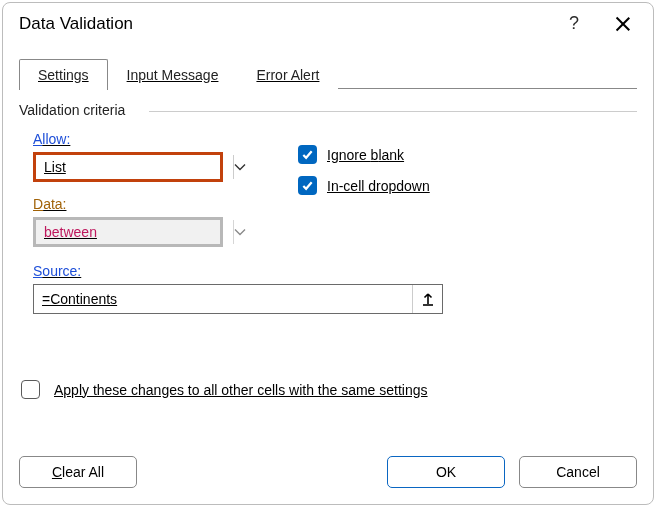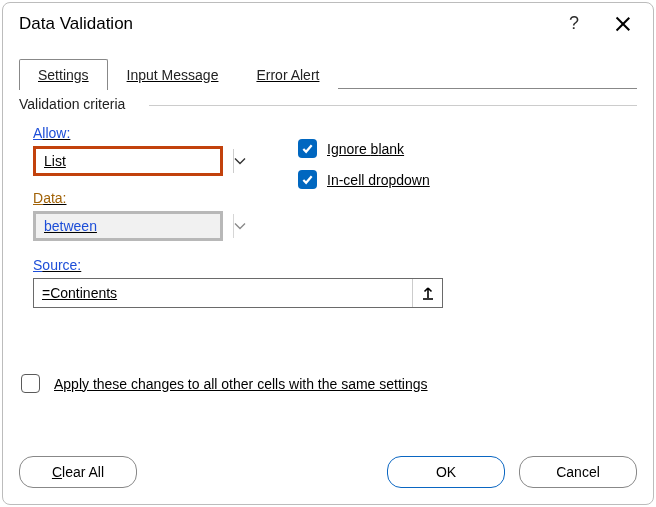--- a/index.html
+++ b/index.html
@@ -67,21 +67,21 @@
   .tab.active::after{
     content:"";position:absolute;left:0;right:0;bottom:-1px;height:2px;background:#fff;
   }
   .tab-underline {
     border-bottom:1px solid #888;
     flex:1;
   }
 
   .groupbox {
     position:relative;
-    margin-top:18px;
+    margin-top:24px;
     padding: 12px 14px 8px 14px;
   }
   .groupbox .legend {
     position:absolute; top:-11px; left:0; background:#fff; padding:0 4px 0 0; font-size:14px; color:#222;
   }
   .groupbox .hr { position:absolute; top:-2px; left:130px; right:0; border-top:1px solid #ccc;}
 
   .columns { display:flex; gap:50px; }
   .col-left { width: 215px; }
   .col-right { padding-top: 20px; }
@@ -93,21 +93,21 @@
   .combo {
     display:flex; align-items:stretch; height:30px; border:3px solid #c2410c; background:#fff; width:190px;
   }
   .combo input {
     flex:1; border:none; outline:none; padding:0 8px; font-size:14px; background:transparent;
   }
   .combo .chev {
     width:26px; display:flex; align-items:center; justify-content:center; border-left:1px solid #ccc; cursor:pointer;
   }
   .combo.disabled { border-color:#b8b8b8; background:#f1f1f1; color:#8a8a8a;}
-  .combo.disabled input { color:#1d4ed8; }
+  .combo.disabled input { color:#be185d; }
   .combo.disabled .chev { border-left-color:#d6d6d6;}
 
   .chev svg { width:12px; height:12px; }
 
   .chk-row { display:flex; align-items:center; gap:10px; margin-bottom:12px; cursor:pointer;}
   .chk { width:19px; height:19px; border-radius:4px; display:flex; align-items:center; justify-content:center; }
   .chk.checked { background:#0067c0; }
   .chk.unchecked { background:#fff; border:1.5px solid #5a5a5a;}
   .chk svg { width:13px; height:13px; stroke:#fff; stroke-width:2.4; fill:none; }
 
@@ -120,21 +120,21 @@
   }
   .range-btn svg { width:14px; height:14px; }
 
   .apply-row { display:flex; align-items:center; gap:14px; margin-top:52px; margin-left:2px;text-align:center;}
 
   .footer {
     display:flex; padding: 10px 16px 16px 16px; gap:14px; align-items:center;
   }
   .footer .spacer { flex:1; }
   .btn {
-    min-width:118px; height:32px; border:1px solid #888; border-radius:14px;
+    min-width:118px; height:32px; border:1px solid #888; border-radius:5px;
     background:#fff; font-size:14px; display:flex; align-items:center; justify-content:center;
     cursor:pointer; padding:0 20px;
   }
   .btn.default { border-color:#0a66c2; border-width:1.5px;}
 </style>
 </head>
 <body>
 
 <div class="window">
 

